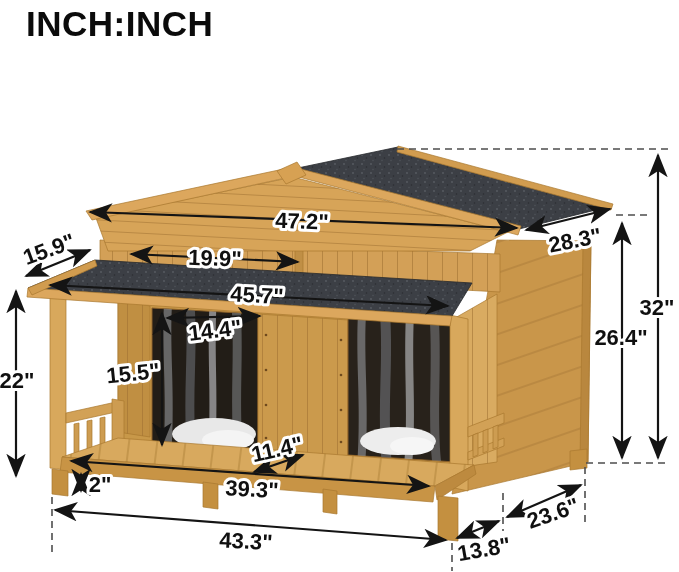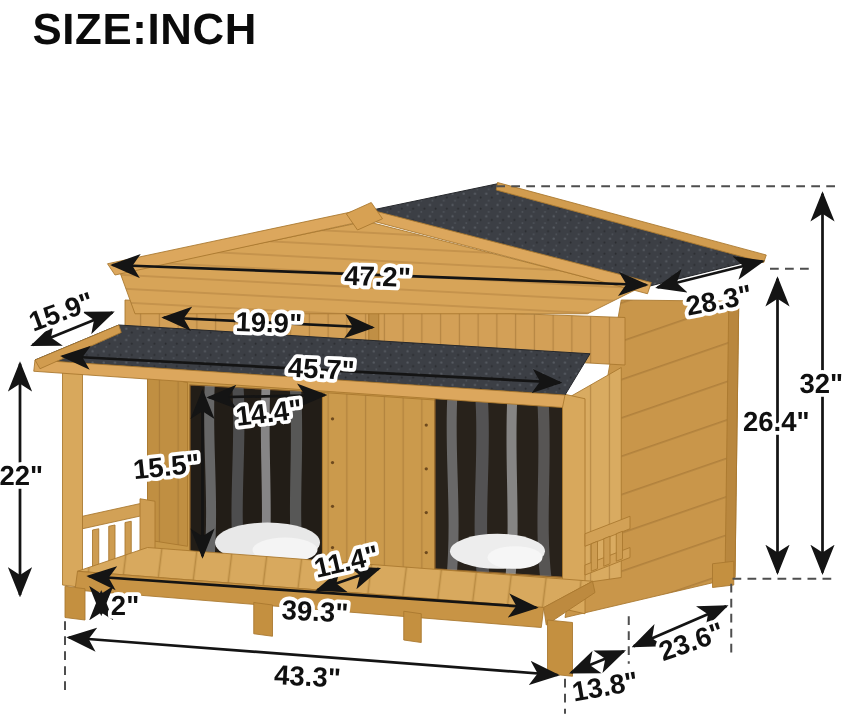--- a/index.html
+++ b/index.html
@@ -12,21 +12,21 @@
            fill:#101010;stroke:#ffffff;stroke-width:6px;stroke-linejoin:round;
            paint-order:stroke;text-anchor:middle;}
   .dimline{stroke:#141414;stroke-width:2.2;fill:none;}
   .dash{stroke:#4e4e4e;stroke-width:1.6;fill:none;stroke-dasharray:7 5;}
   .wood{stroke:#a9782f;stroke-width:.7;}
 </style>
 </head>
 <body>
 
 <div class="stage">
-  <h1 class="title">SIZE:INCH</h1>
+  <h1 class="title">INCH:INCH</h1>
 
   <svg width="679" height="572" viewBox="0 0 679 572">
     <defs>
       <marker id="ar" viewBox="0 0 10 8" refX="9.2" refY="4" markerWidth="11" markerHeight="9" orient="auto-start-reverse">
         <path d="M0,0 L10,4 L0,8 L2.6,4 Z" fill="#141414"></path>
       </marker>
       <pattern id="rooftx" width="9" height="9" patternUnits="userSpaceOnUse">
         <rect width="9" height="9" fill="#3c3f45"></rect>
         <circle cx="2" cy="2" r=".9" fill="#585c63"></circle>
         <circle cx="6.5" cy="5" r=".8" fill="#2a2c30"></circle>

